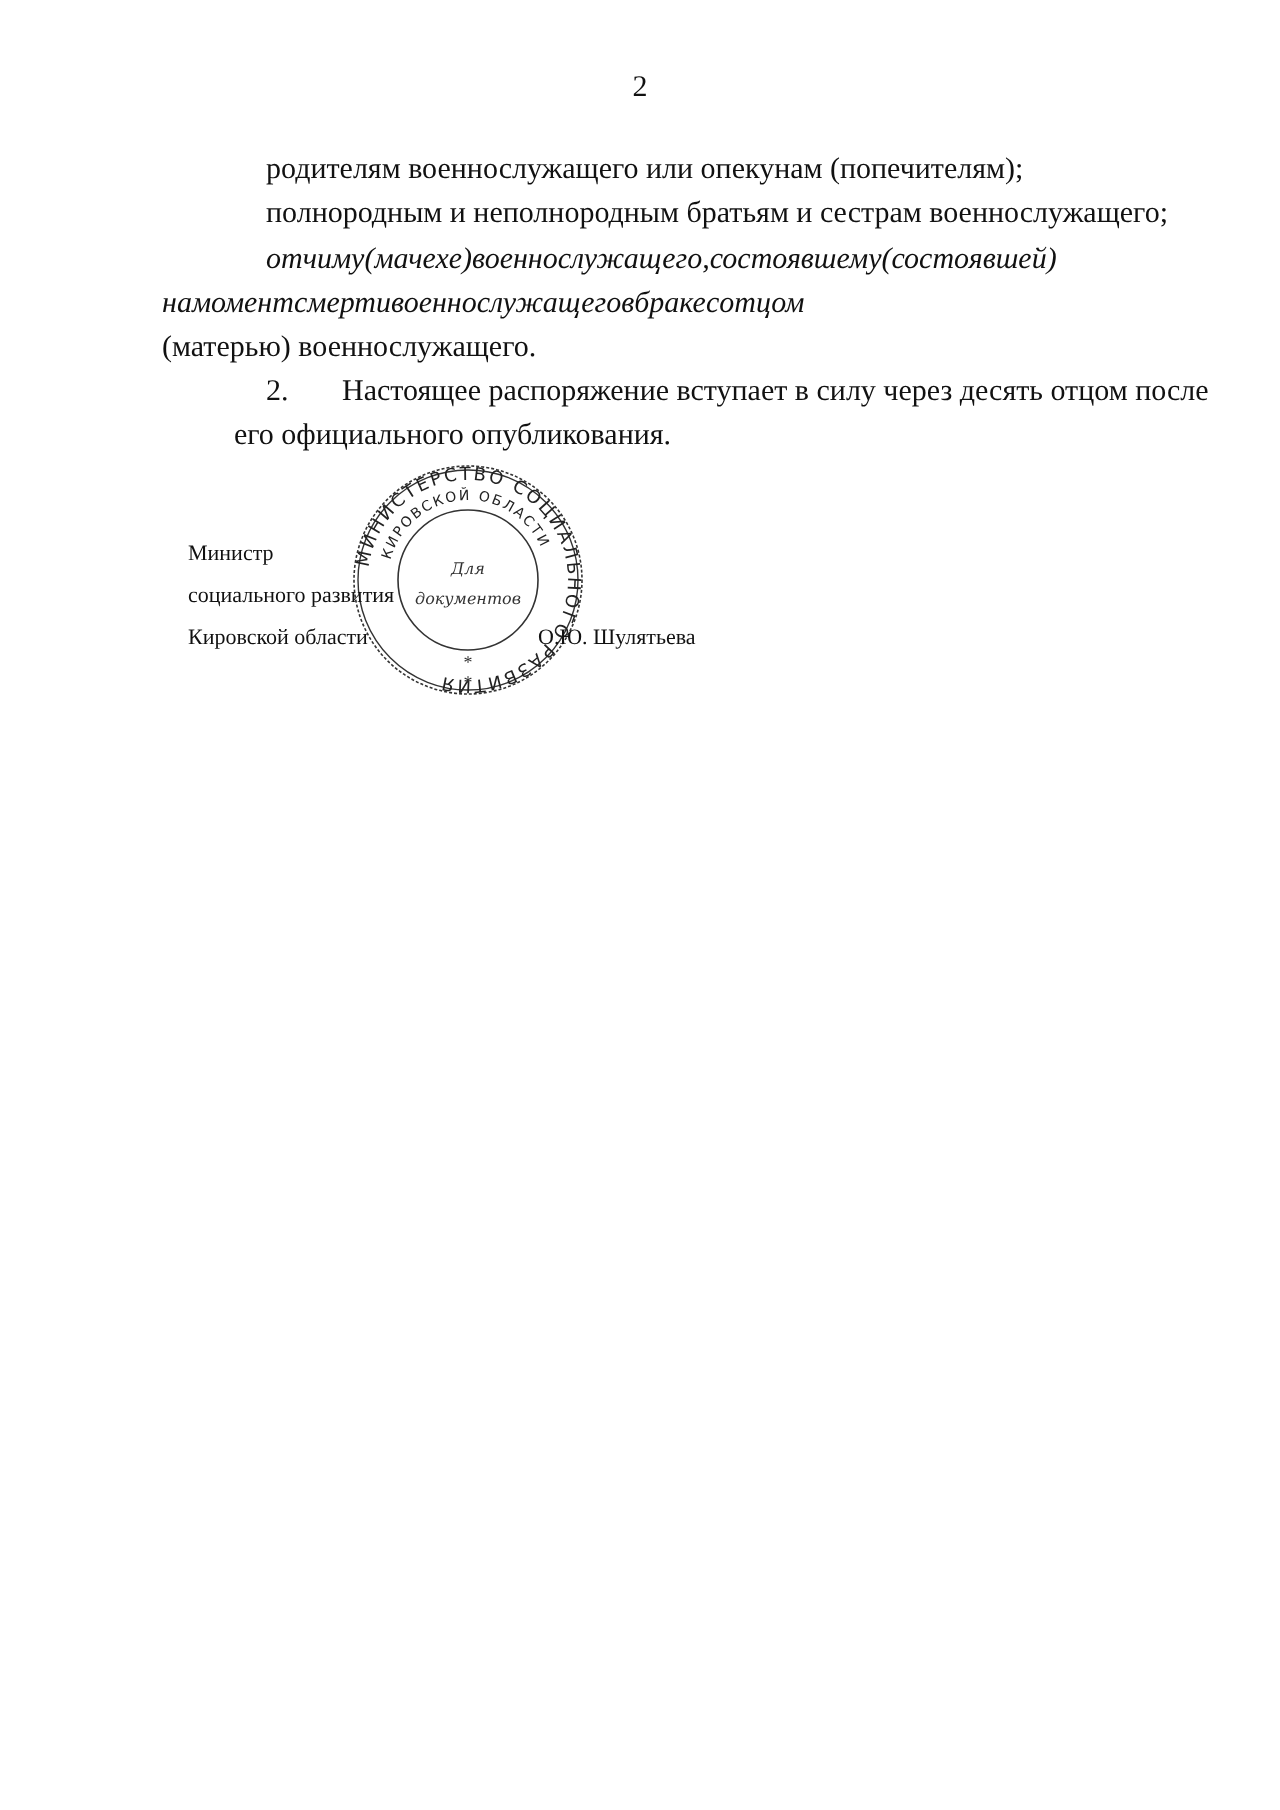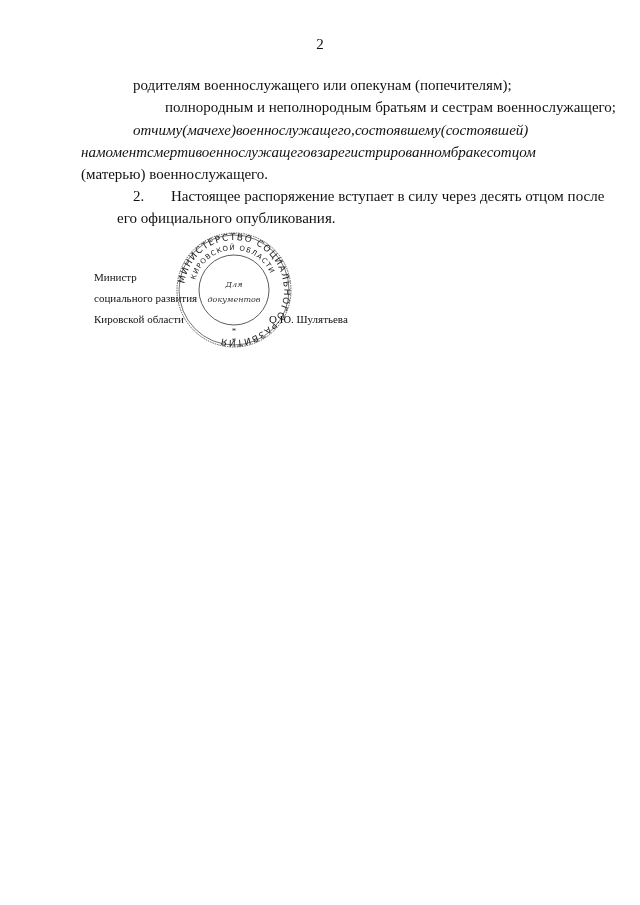--- a/index.html
+++ b/index.html
@@ -10,37 +10,36 @@
   .just { display:flex; justify-content:flex-start;font-style:italic; }
   .sig { position:absolute; left:94px; font-size:11px; line-height:18px; white-space:nowrap;margin-top:20px; }
   .stamp { position:absolute; left:176px; top:232px; width:116px; height:116px; }
 </style>
 </head>
 <body>
 
 <div class="page-num">2</div>
 
 <div class="line" style="left:133px; top:76px;">родителям военнослужащего или опекунам (попечителям);</div>
-<div class="line" style="left:133px; top:98px;margin-left:32px;">полнородным и неполнородным братьям и сестрам военнослужащего;</div>
+<div class="line" style="left:133px; top:98px;">полнородным и неполнородным братьям и сестрам военнослужащего;</div>
 
 <div class="line just" style="left:133px; top:121px; width:476px;">
   <span>отчиму</span>
   <span>(мачехе)</span>
   <span>военнослужащего,</span>
   <span>состоявшему</span>
   <span>(состоявшей)</span>
 </div>
 
 <div class="line just" style="left:81px; top:143px; width:528px;">
   <span>на</span>
   <span>момент</span>
   <span>смерти</span>
   <span>военнослужащего</span>
   <span>в</span>
-  <span>зарегистрированном</span>
   <span>браке</span>
   <span>с</span>
   <span>отцом</span>
 </div>
 
 <div class="line" style="left:81px; top:165px;">(матерью) военнослужащего.</div>
 
 <div class="line" style="left:133px; top:187px; width:476px;">
   <span style="display:inline-block; width:38px;">2.</span><span>Настоящее распоряжение вступает в силу через десять отцом после</span>
 </div>

